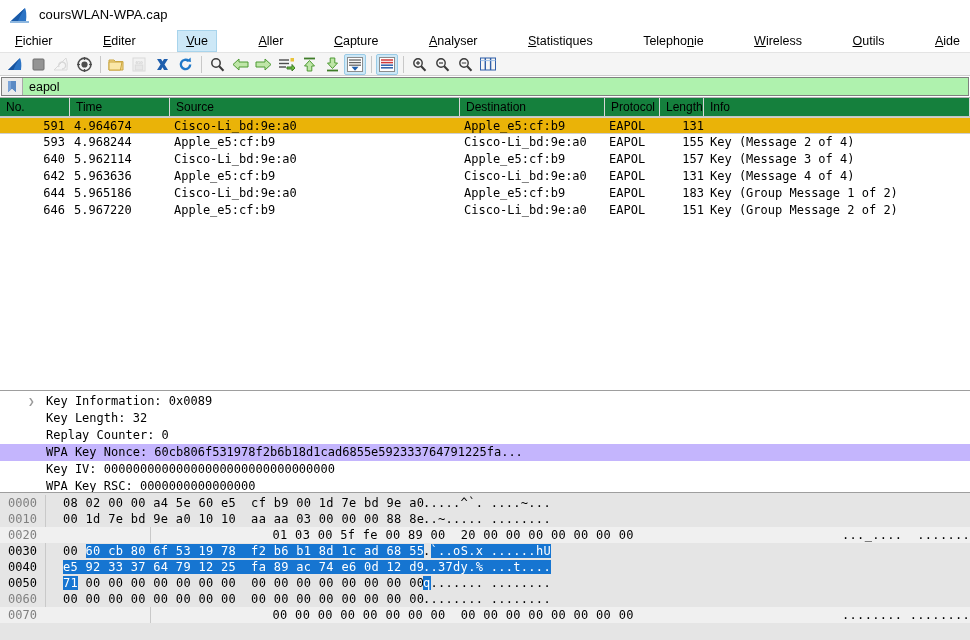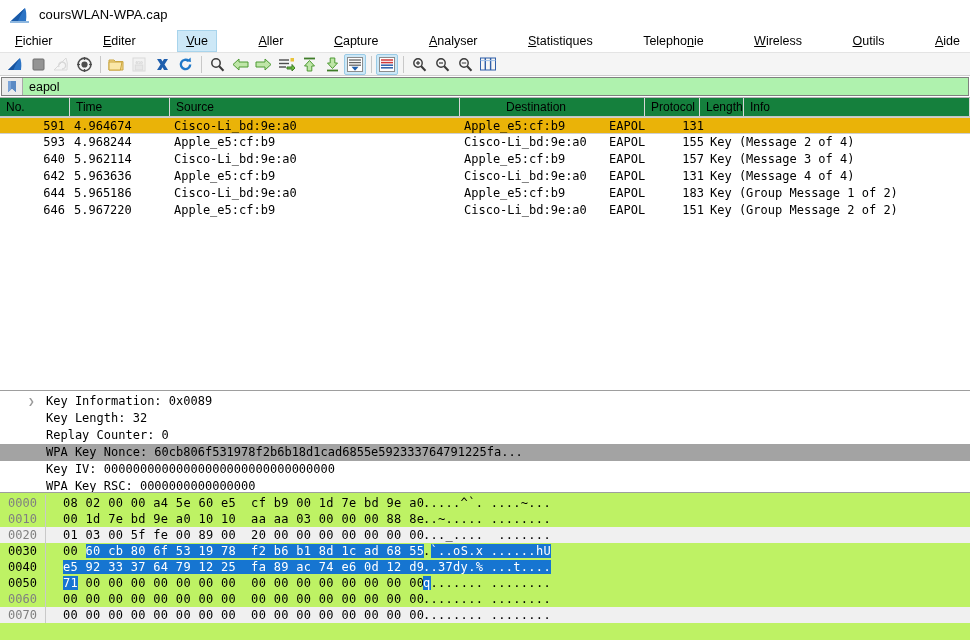--- a/index.html
+++ b/index.html
@@ -139,42 +139,42 @@
   }
   .drow {
     height: 17px; line-height: 17px;
     font-family: "DejaVu Sans Mono", monospace;
     font-size: 12px;
     padding-left: 46px;
     white-space: nowrap;
     position: relative;
     color: #000;
   }
-  .drow.hl { background: #a3a3a3; }
+  .drow.hl { background: #c4b5fd; }
   .twisty {
     position: absolute; left: 28px; top: 0;
     color: #9a9a9a; font-size: 11px;
   }
 
   
   .hexpane {
     flex: 1;
-    background: #bef264;
+    background: #e5e5e5;
     overflow: hidden;
     position: relative;
     padding-top: 2px;
   }
   .hrow {
     height: 16px; line-height: 16px;
     font-family: "DejaVu Sans Mono", monospace;
     font-size: 12px;
     display: flex;
     white-space: pre;
   }
-  .hrow.shade { background: #f0f0f0; }
+  .hrow.shade { background: #f0f0f0; justify-content: space-between; }
   .h-off {
     width: 45px; padding-left: 8px;
     color: #808080;
   }
   .h-off.dark { color: #000; }
   .h-sep { width: 10px; border-left: 1px solid #c9c9c9; }
   .h-bytes { width: 330px; padding-left: 8px; letter-spacing: .3px; }
   .h-gap { width: 38px; }
   .h-ascii { letter-spacing: .3px; }
   .sel { background: #1675d1; color: #fff; }
@@ -363,21 +363,21 @@
       </div>
       <span class="filter-value" title="Appliquer un filtre d'affichage ... &lt;Ctrl-/&gt;">eapol</span>
     </div>
   </div>
 
   <div class="packet-list">
     <div class="plist-head" id="plist-head">
         <div class="hcell" style="width: 70px;">No.</div>
         <div class="hcell" style="width: 100px;">Time</div>
         <div class="hcell" style="width: 290px;">Source</div>
-        <div class="hcell" style="width: 145px; margin-left: 40px;">Destination</div>
+        <div class="hcell" style="width: 145px;">Destination</div>
         <div class="hcell" style="width: 55px;">Protocol</div>
         <div class="hcell" style="width: 44px;">Length</div>
         <div class="hcell" style="flex: 1 1 0%;">Info</div>
       </div>
     <div class="plist-rows" id="plist-rows">
         <div class="prow selected">
           <div class="cell c-no">591</div>
           <div class="cell c-time">4.964674</div>
           <div class="cell c-src">Cisco-Li_bd:9e:a0</div>
           <div class="cell c-dst">Apple_e5:cf:b9</div>

